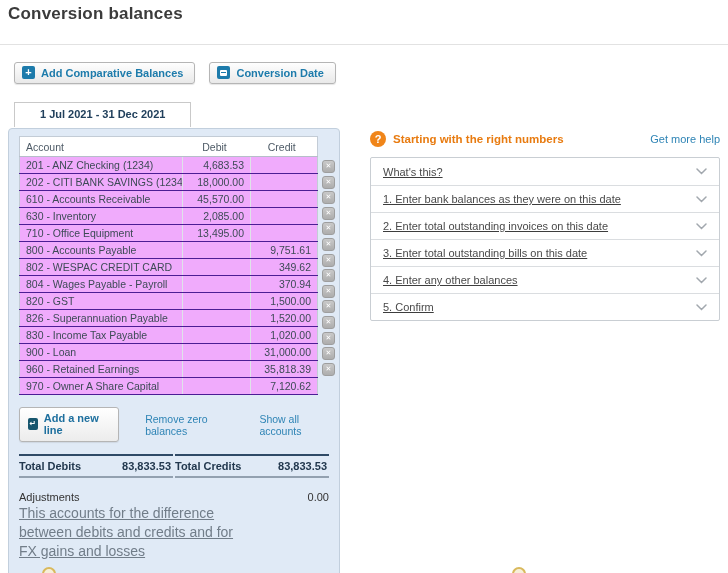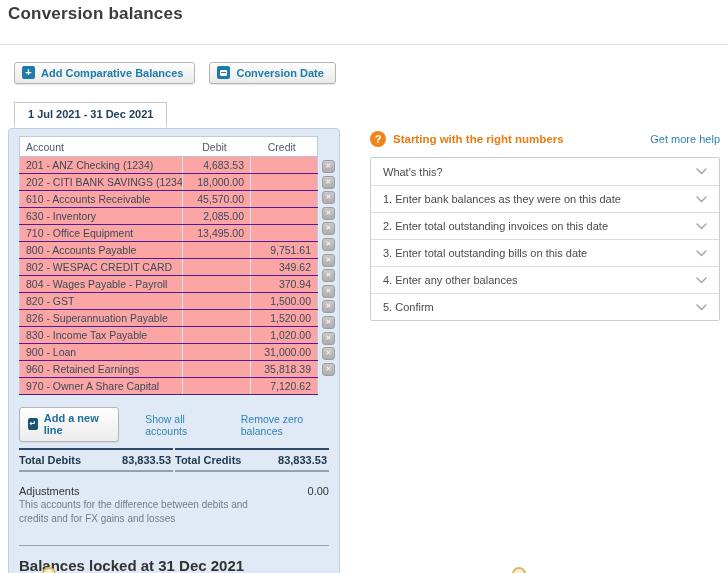--- a/index.html
+++ b/index.html
@@ -27,34 +27,34 @@
     display:inline-flex; align-items:center; justify-content:center;
     color:#fff; font-weight:bold; font-size:11px; line-height:11px; flex:0 0 auto;
   }
   .cal-inner { width:7px; height:6px; background:#fff; border-radius:1px; position:relative; }
   .cal-inner::after { content:""; position:absolute; left:1px; right:1px; top:2px; height:1px; background:#1d7bab; }
 
   
   .tab {
     display:inline-block; margin:18px 0 0 14px;
     background:#fff; border:1px solid #c9c9c9; border-bottom:none;
-    padding:5px 13px 7px; font-size:11px; font-weight:bold; color:#21405c; cursor:default;
+    padding:5px 25px 7px; font-size:11px; font-weight:bold; color:#21405c; cursor:default;
   }
 
   
   .content { display:flex; align-items:flex-start; padding:1px 8px 0 8px; gap:30px; }
 
   
   .panel {
     width:332px; flex:0 0 332px;
     background:#e0eaf6; border:1px solid #c2cfdd; border-radius:4px;
     padding-top:7px; overflow:hidden;
   }
   .table-zone { display:flex; align-items:flex-start; margin:0 7px 0 10px; gap:4px; }
-  table.balances { width:298px; border-collapse:collapse; background:#fca5a5; border:1px solid #c3ccd6; table-layout:fixed; }
+  table.balances { width:298px; border-collapse:collapse; background:#f0abfc; border:1px solid #c3ccd6; table-layout:fixed; }
   table.balances th {
     font-size:10.5px; font-weight:normal; color:#4d5a66; text-align:left;
     padding:4px 6px 3px; border-bottom:1px solid #b6bfc9; background:#fff;
   }
   table.balances th.num { text-align:center; padding-right:10px; }
   table.balances td {
     font-size:10.5px; color:#3d4a56; padding:2px 6px 2px;
     border-bottom:1px solid #4c1d95; height:13px; white-space:nowrap; overflow:hidden;
   }
   table.balances td.num { text-align:right; border-left:1px solid #dfe3e8; }
@@ -76,49 +76,49 @@
     color:#1d6f9e; font-weight:bold; font-size:11px;
   }
   .enter-icon {
     width:12px; height:12px; border-radius:2px; background:#17566e;
     display:inline-flex; align-items:center; justify-content:center;
     color:#fff; font-size:8px; line-height:8px;
   }
   .link { color:#2e84b5; font-size:10.5px; text-decoration:none; cursor:pointer; }
 
   
-  .totals { display:flex; margin:6px 10px 0 10px; gap:2px; }
+  .totals { display:flex; margin:12px 10px 0 10px; gap:2px; }
   .total-block {
     flex:1; display:flex; justify-content:space-between;
     border-top:2px solid #2f4a66; border-bottom:2px solid #93a1b0;
     padding:4px 2px 4px 0; font-size:11px; font-weight:bold; color:#22384e;
   }
 
   
   .adjustments { margin:13px 10px 0 10px; }
   .adj-row { display:flex; justify-content:space-between; font-size:11px; font-weight:normal; color:#333; }
-  .adj-desc { font-size:10px; color:#717d89; line-height:1.35; width:75%; margin-top:1px; }
+  .adj-desc { font-size:14px; color:#717d89; line-height:1.35; width:75%; margin-top:1px;text-decoration:underline; }
 
   .divider { margin:20px 10px 0 10px; border-top:1px solid #97a1ac; }
 
   
   .lock { margin:11px 10px 0 10px; }
   .lock-heading { font-size:15px; font-weight:bold; color:#333; margin-bottom:5px; }
   .lock-text { font-size:9px; color:#5d6974; line-height:1.4; }
 
   
   .help { flex:1; padding-top:3px; min-width:0; }
   .help-header { display:flex; align-items:center; gap:7px; }
   .q-icon {
     width:16px; height:16px; border-radius:50%; background:#f08519; flex:0 0 auto;
     color:#fff; font-weight:bold; font-size:11px; line-height:16px; text-align:center;
   }
   .help-title { color:#e87b10; font-weight:bold; font-size:11.5px; }
   .help-more { margin-left:auto; color:#2e84b5; font-size:11px; cursor:pointer; }
-  .accordion { margin-top:10px; border:1px solid #c9ced3; border-radius:2px; background:#fff; }
+  .accordion { margin-top:10px; border:1px solid #c9ced3; border-radius:2px; background:#fff;text-decoration:underline; }
   .acc-item {
     display:flex; align-items:center; justify-content:space-between;
     height:27px; padding:0 12px; cursor:pointer;
     font-size:11px; color:#4a4a4a; border-top:1px solid #dadde0;
   }
   .acc-item:first-child { border-top:none; }
   .chev { flex:0 0 auto; margin-left:8px; }
 
   
   .peek {
@@ -286,22 +286,22 @@
 
       <div class="del-btn">✕</div>
     </div>
     </div>
 
     <div class="actions">
       <div class="btn-addline">
         <span class="enter-icon">↵</span>
         <span>Add a new line</span>
       </div>
+      <span class="link">Remove zero balances</span>
       <span class="link">Show all accounts</span>
-      <span class="link">Remove zero balances</span>
     </div>
 
     <div class="totals">
       <div class="total-block">
         <span>Total Debits</span>
         <span>83,833.53</span>
       </div>
       <div class="total-block">
         <span>Total Credits</span>
         <span>83,833.53</span>

